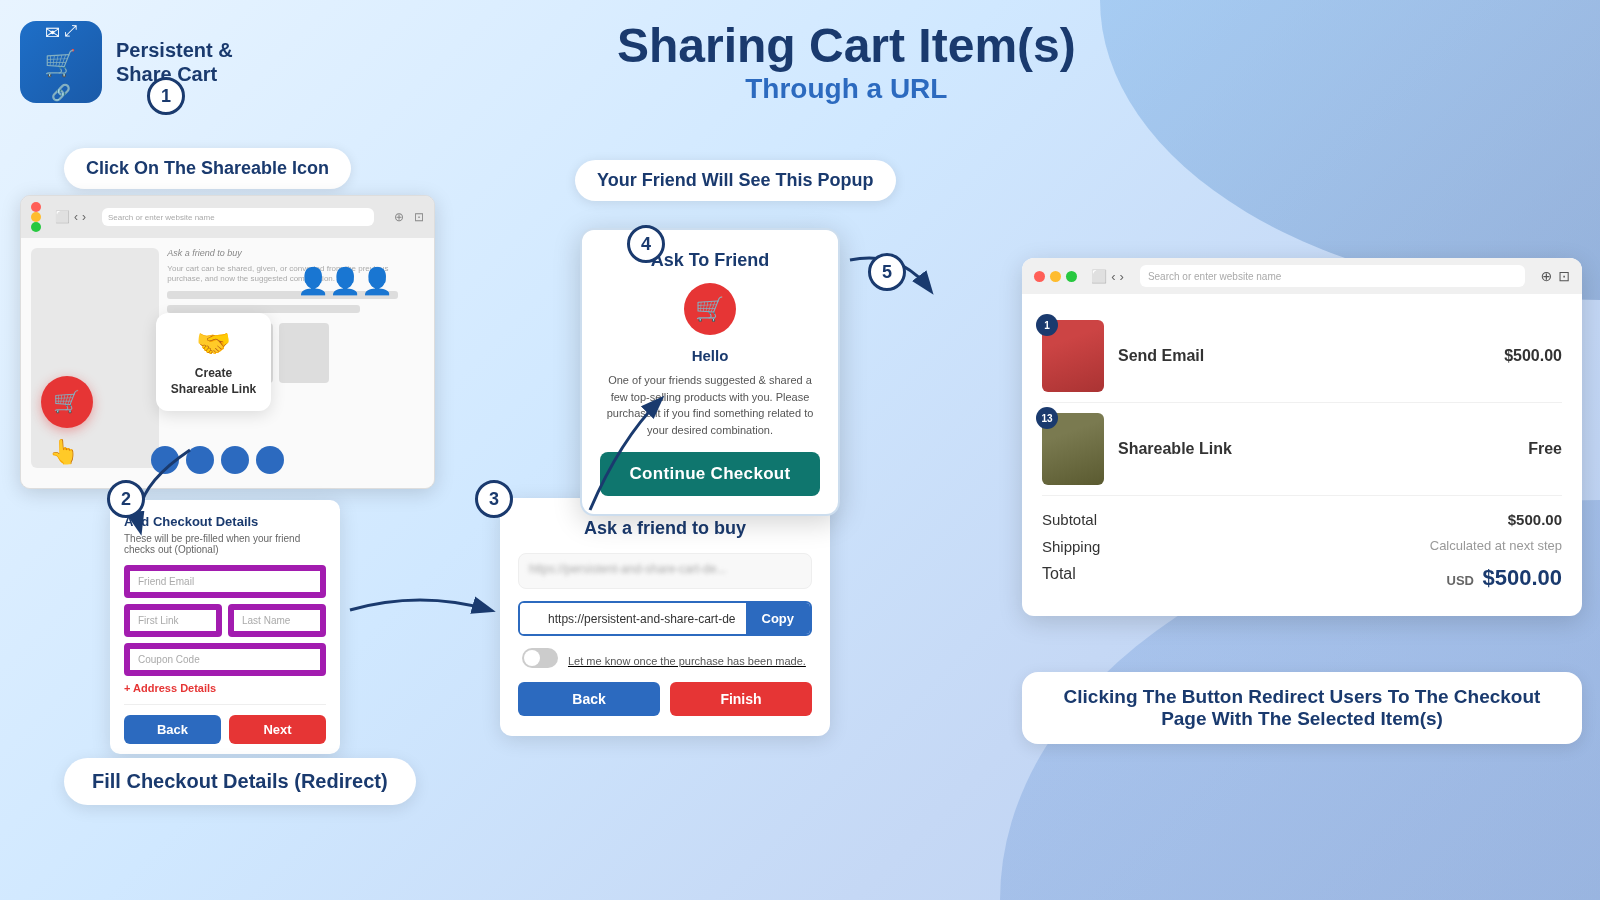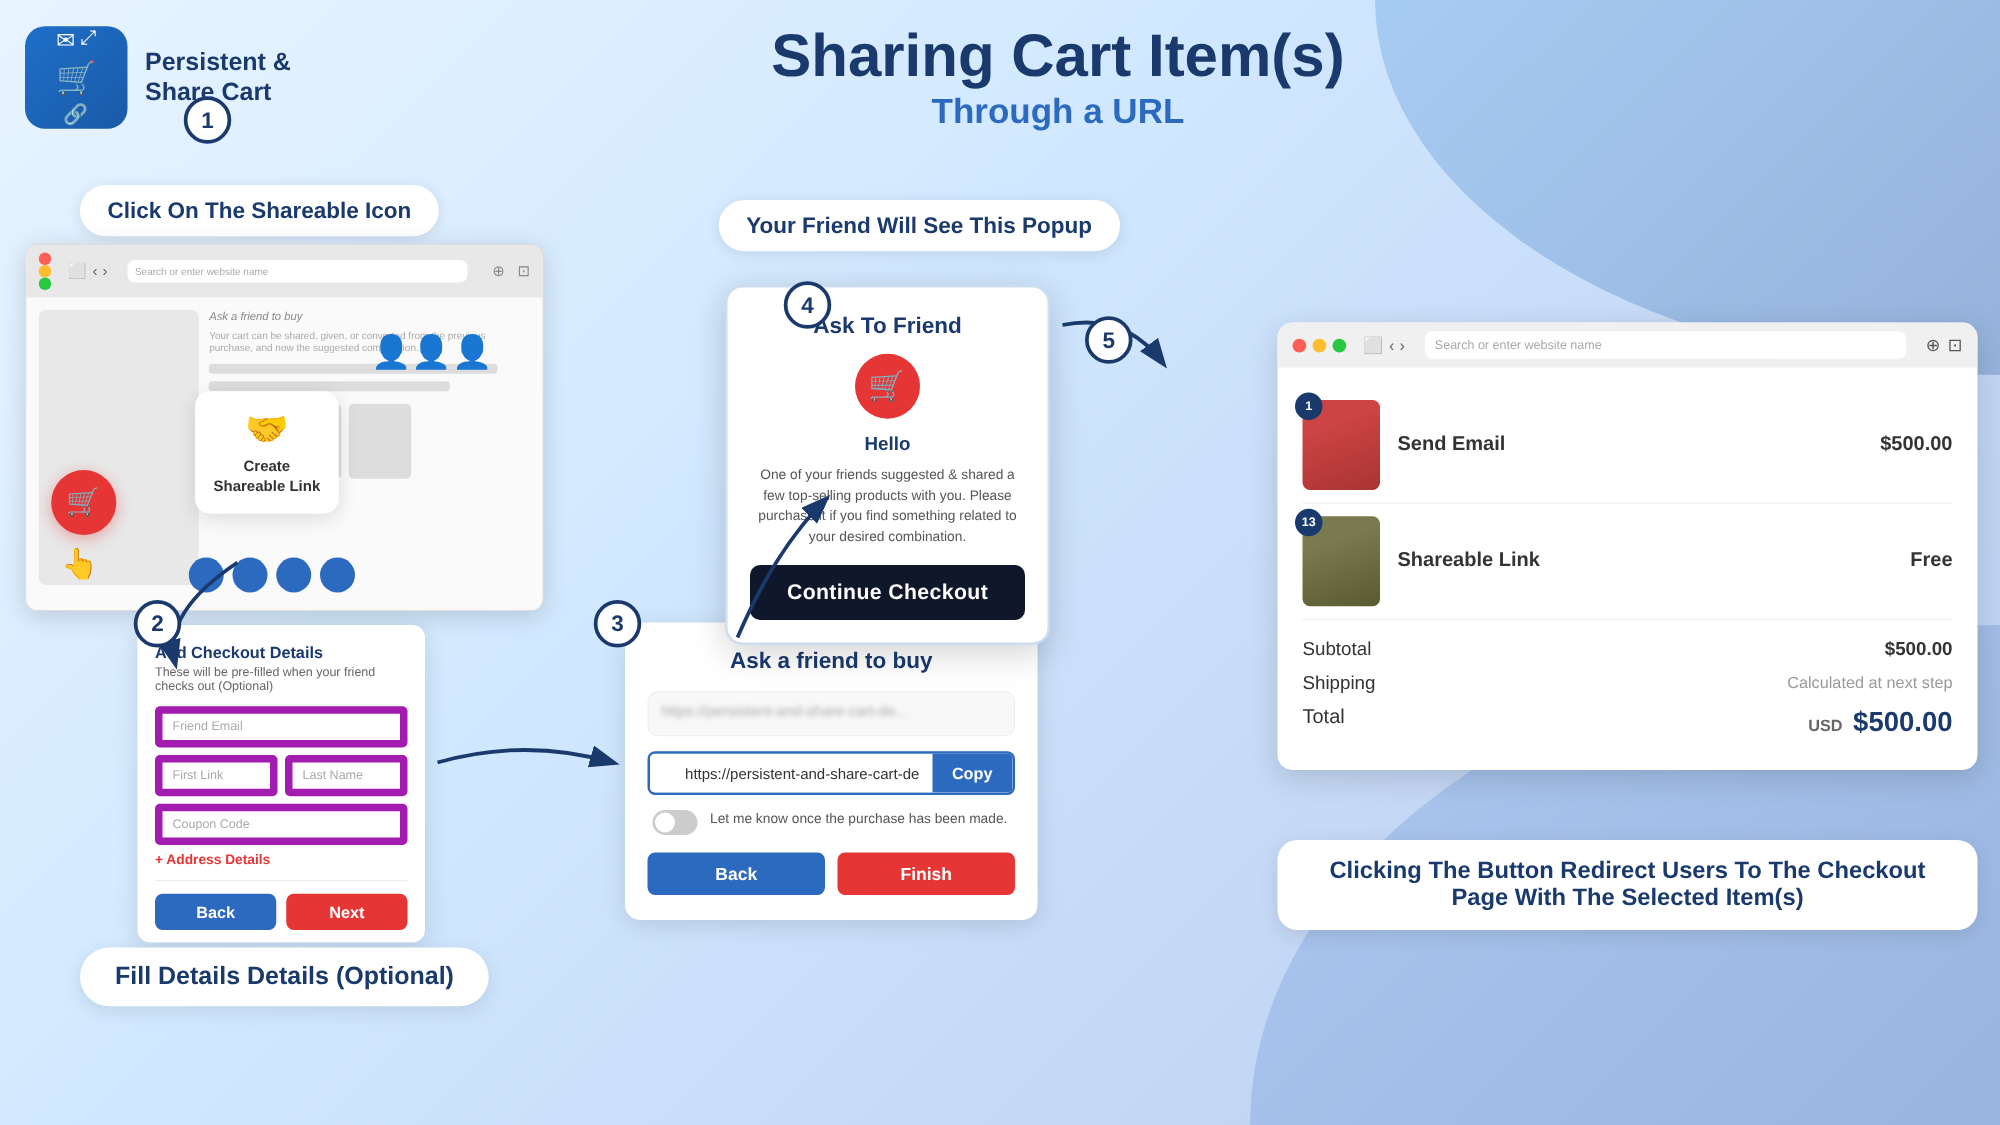--- a/index.html
+++ b/index.html
@@ -382,24 +382,25 @@
       background: #2c6abf;
       color: white;
       border: none;
       padding: 8px 16px;
       font-size: 13px;
       font-weight: 700;
       cursor: pointer;
     }
     .toggle-row {
       display: flex;
-      align-items: flex-start;
+      align-items: flex-end;
       gap: 10px;
       margin-bottom: 4px;
       padding: 0 4px;
+      text-decoration: underline;
     }
     .toggle-switch {
       width: 36px; height: 20px;
       background: #ccc;
       border-radius: 10px;
       position: relative;
       flex-shrink: 0;
     }
     .toggle-switch::after {
       content: '';
@@ -475,21 +476,21 @@
       color: #1a3a6e;
       margin-bottom: 8px;
     }
     .popup-message {
       font-size: 11px;
       color: #555;
       line-height: 1.5;
       margin-bottom: 14px;
     }
     .btn-continue-checkout {
-      background: #0f172a;
+      background: #0f766e;
       color: white;
       border: none;
       border-radius: 8px;
       padding: 12px 20px;
       font-size: 17px;
       font-weight: 700;
       cursor: pointer;
       width: 100%;
       letter-spacing: 0.3px;
     }
@@ -900,21 +901,21 @@
               <span class="total-currency">USD</span>
               <span class="total-amount">$500.00</span>
             </span>
           </div>
         </div>
       </div>
     </div>
   </div>
 
   <div class="callout-fill">
-    <div class="bottom-label">Fill Details Details (Optional)</div>
+    <div class="bottom-label">Fill Checkout Details (Redirect)</div>
   </div>
 
   <div class="right-callout">
     <span>Clicking The Button Redirect Users To The Checkout Page With The Selected Item(s)</span>
   </div>
 
   <svg class="arrow-svg" style="left:100px;top:440px;width:120px;height:100px;">
     <defs>
       <marker id="arrowhead1" markerWidth="8" markerHeight="8" refX="6" refY="3" orient="auto">
         <polygon points="0 0, 8 3, 0 6" fill="#1a3a6e"></polygon>

